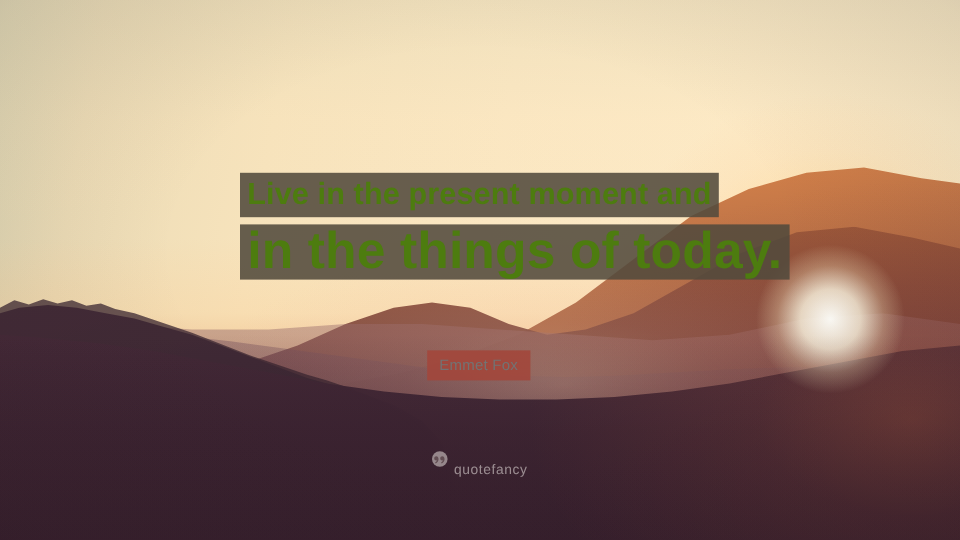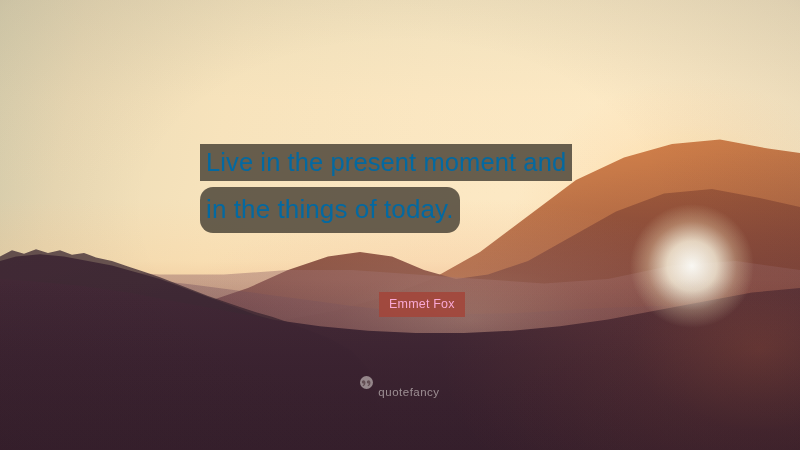--- a/index.html
+++ b/index.html
@@ -226,47 +226,46 @@
     position: absolute;
     left: 200px;
     top: 144px;
     display: flex;
     flex-direction: column;
     align-items: flex-start;
   }
 
   .quote-line {
     background: rgba(82,74,60,0.88);
-    color: #0369a1;
-    font-weight: 400;
+    color: #4d7c0f;
+    font-weight: 700;
     letter-spacing: 0.1px;
     white-space: nowrap;
     padding: 3px 6px 4px 6px;
   }
 
   .quote-line.small {
     font-size: 25.5px;
     line-height: 30px;
     margin-bottom: 6px;
   }
 
   .quote-line.large {
-    font-size: 26px;
+    font-size: 43px;
     line-height: 39px;
-    border-radius: 13px;
   }
 
   
 
   .author-badge {
     position: absolute;
-    left: 379px;
+    left: 356px;
     top: 292px;
     background: rgba(163,70,58,0.88);
-    color: #f9a8d4;
+    color: #737373;
     font-size: 12.5px;
     font-weight: 400;
     letter-spacing: 0.2px;
     padding: 5px 10px 6px 10px;
     white-space: nowrap;
   }
 
   
 
   .watermark {

